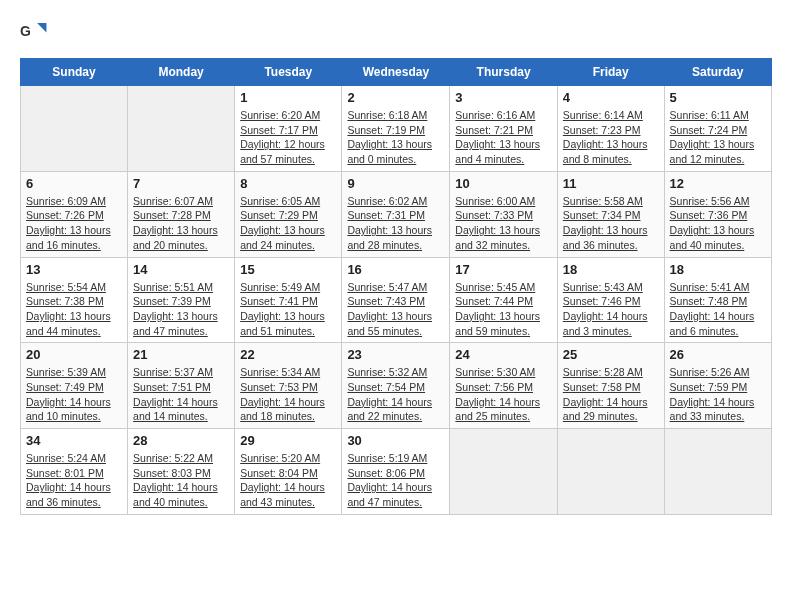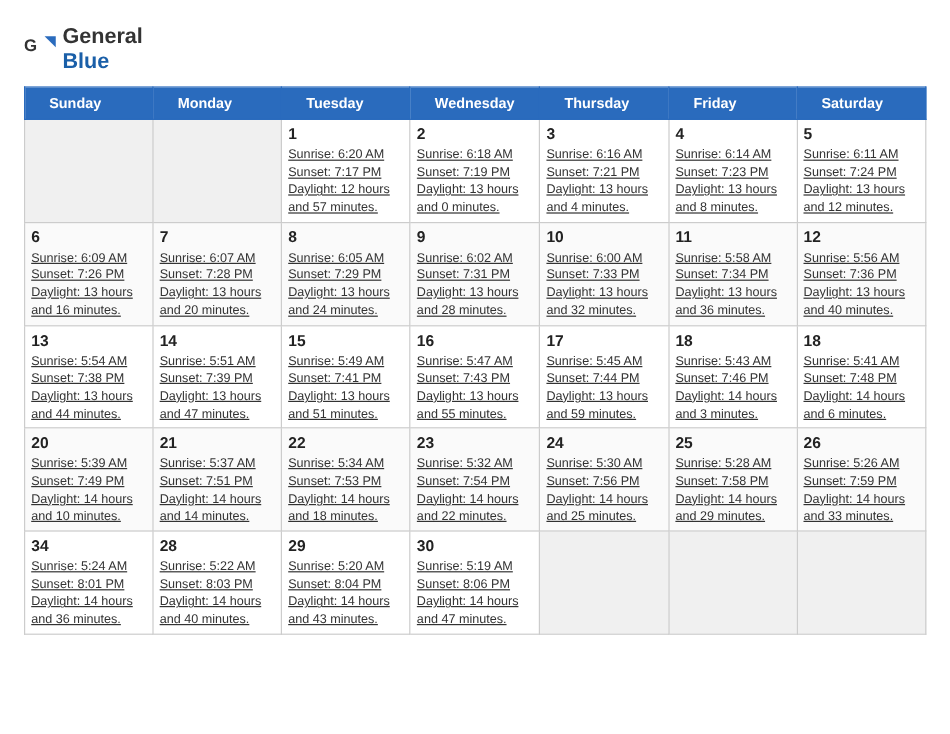--- a/index.html
+++ b/index.html
@@ -49,21 +49,21 @@
     }
     table {
       width: 100%;
       border-collapse: collapse;
       font-size: 11px;
     }
     thead th {
       background-color: #2a6bbd;
       color: #fff;
       padding: 6px 20px;
-      text-align: left;
+      text-align: center;
       font-size: 12px;
       font-weight: bold;
       border: 1px solid #2a6bbd;
     }
     tbody td {
       border: 1px solid #ccc;
       padding: 4px 5px;
       vertical-align: top;
       height: 80px;
       width: 108px;
@@ -95,24 +95,20 @@
   </style>
 </head>
 <body>
 
 <div class="header">
   <div class="logo">
     <svg class="logo-icon" viewBox="0 0 36 36">
       <text x="0" y="20" font-size="18" font-weight="bold" fill="#333">G</text>
       <polygon points="22,4 34,4 34,16" fill="#2a6bbd"></polygon>
     </svg>
-    <div>
-      <span class="logo-text-general">General</span><br>
-      <span class="logo-text-blue">Blue</span>
-    </div>
   </div>
   <div class="title-block">
   </div>
 </div>
 
 <table>
   <thead>
     <tr>
     <th>Sunday</th>
         <th>Monday</th>

